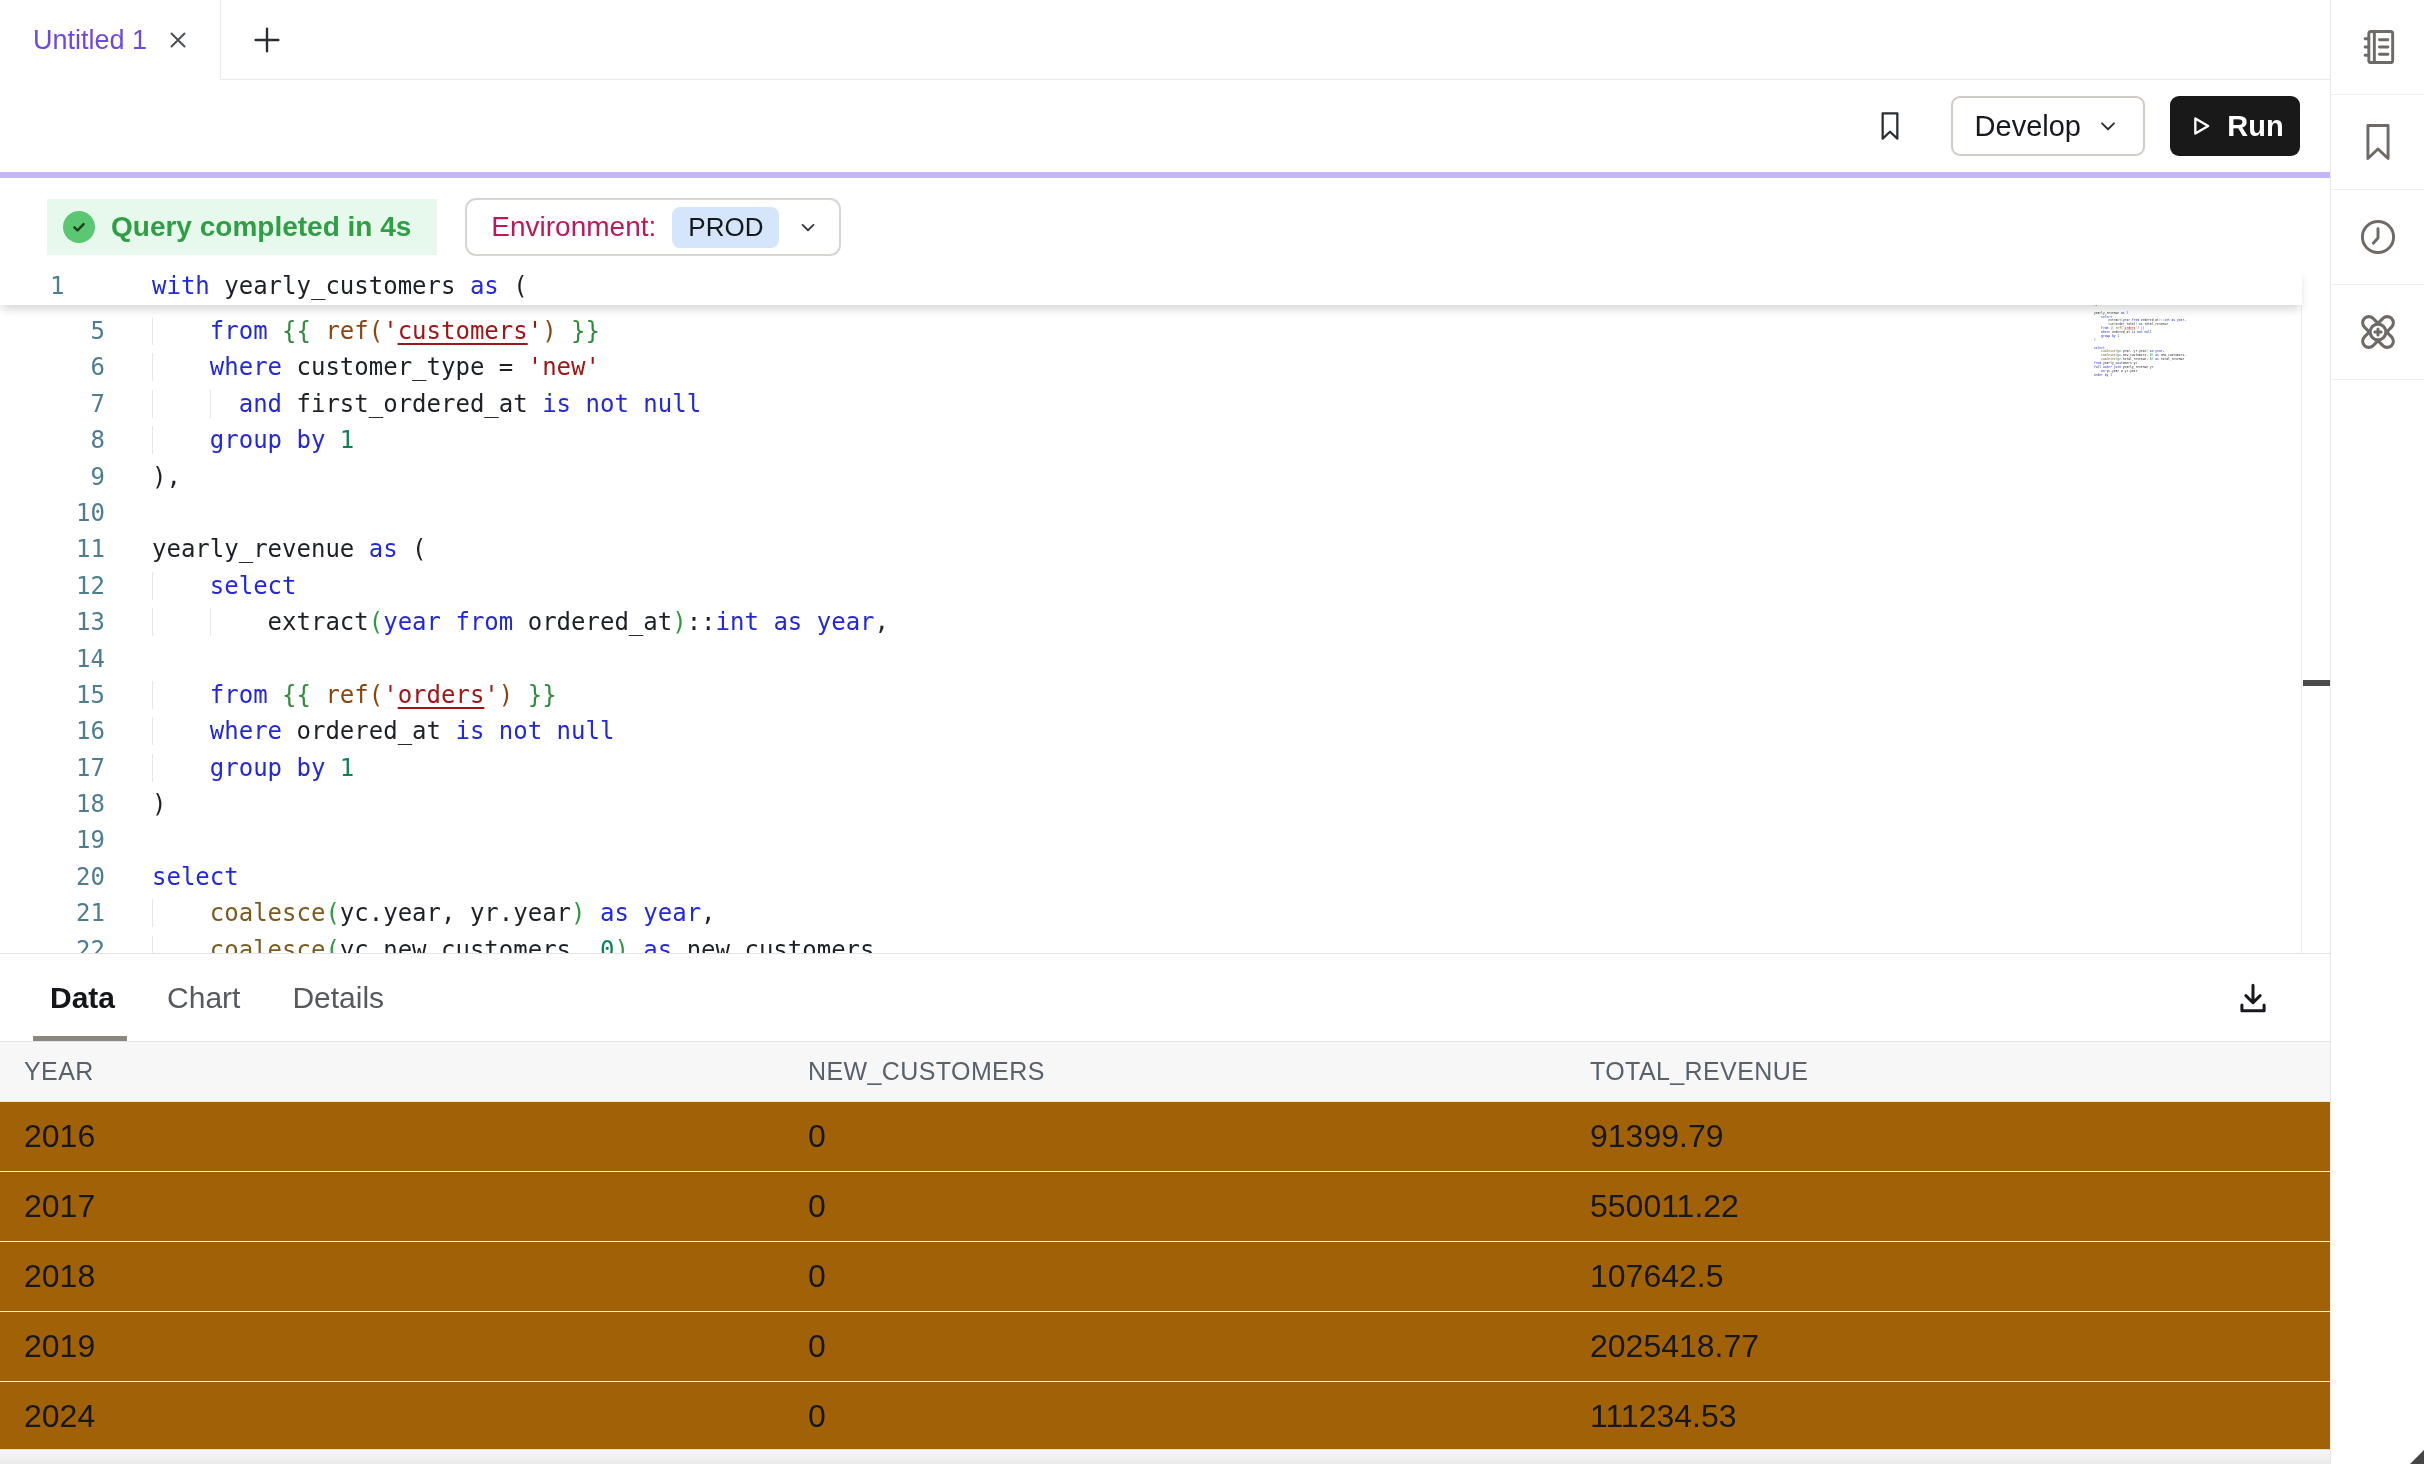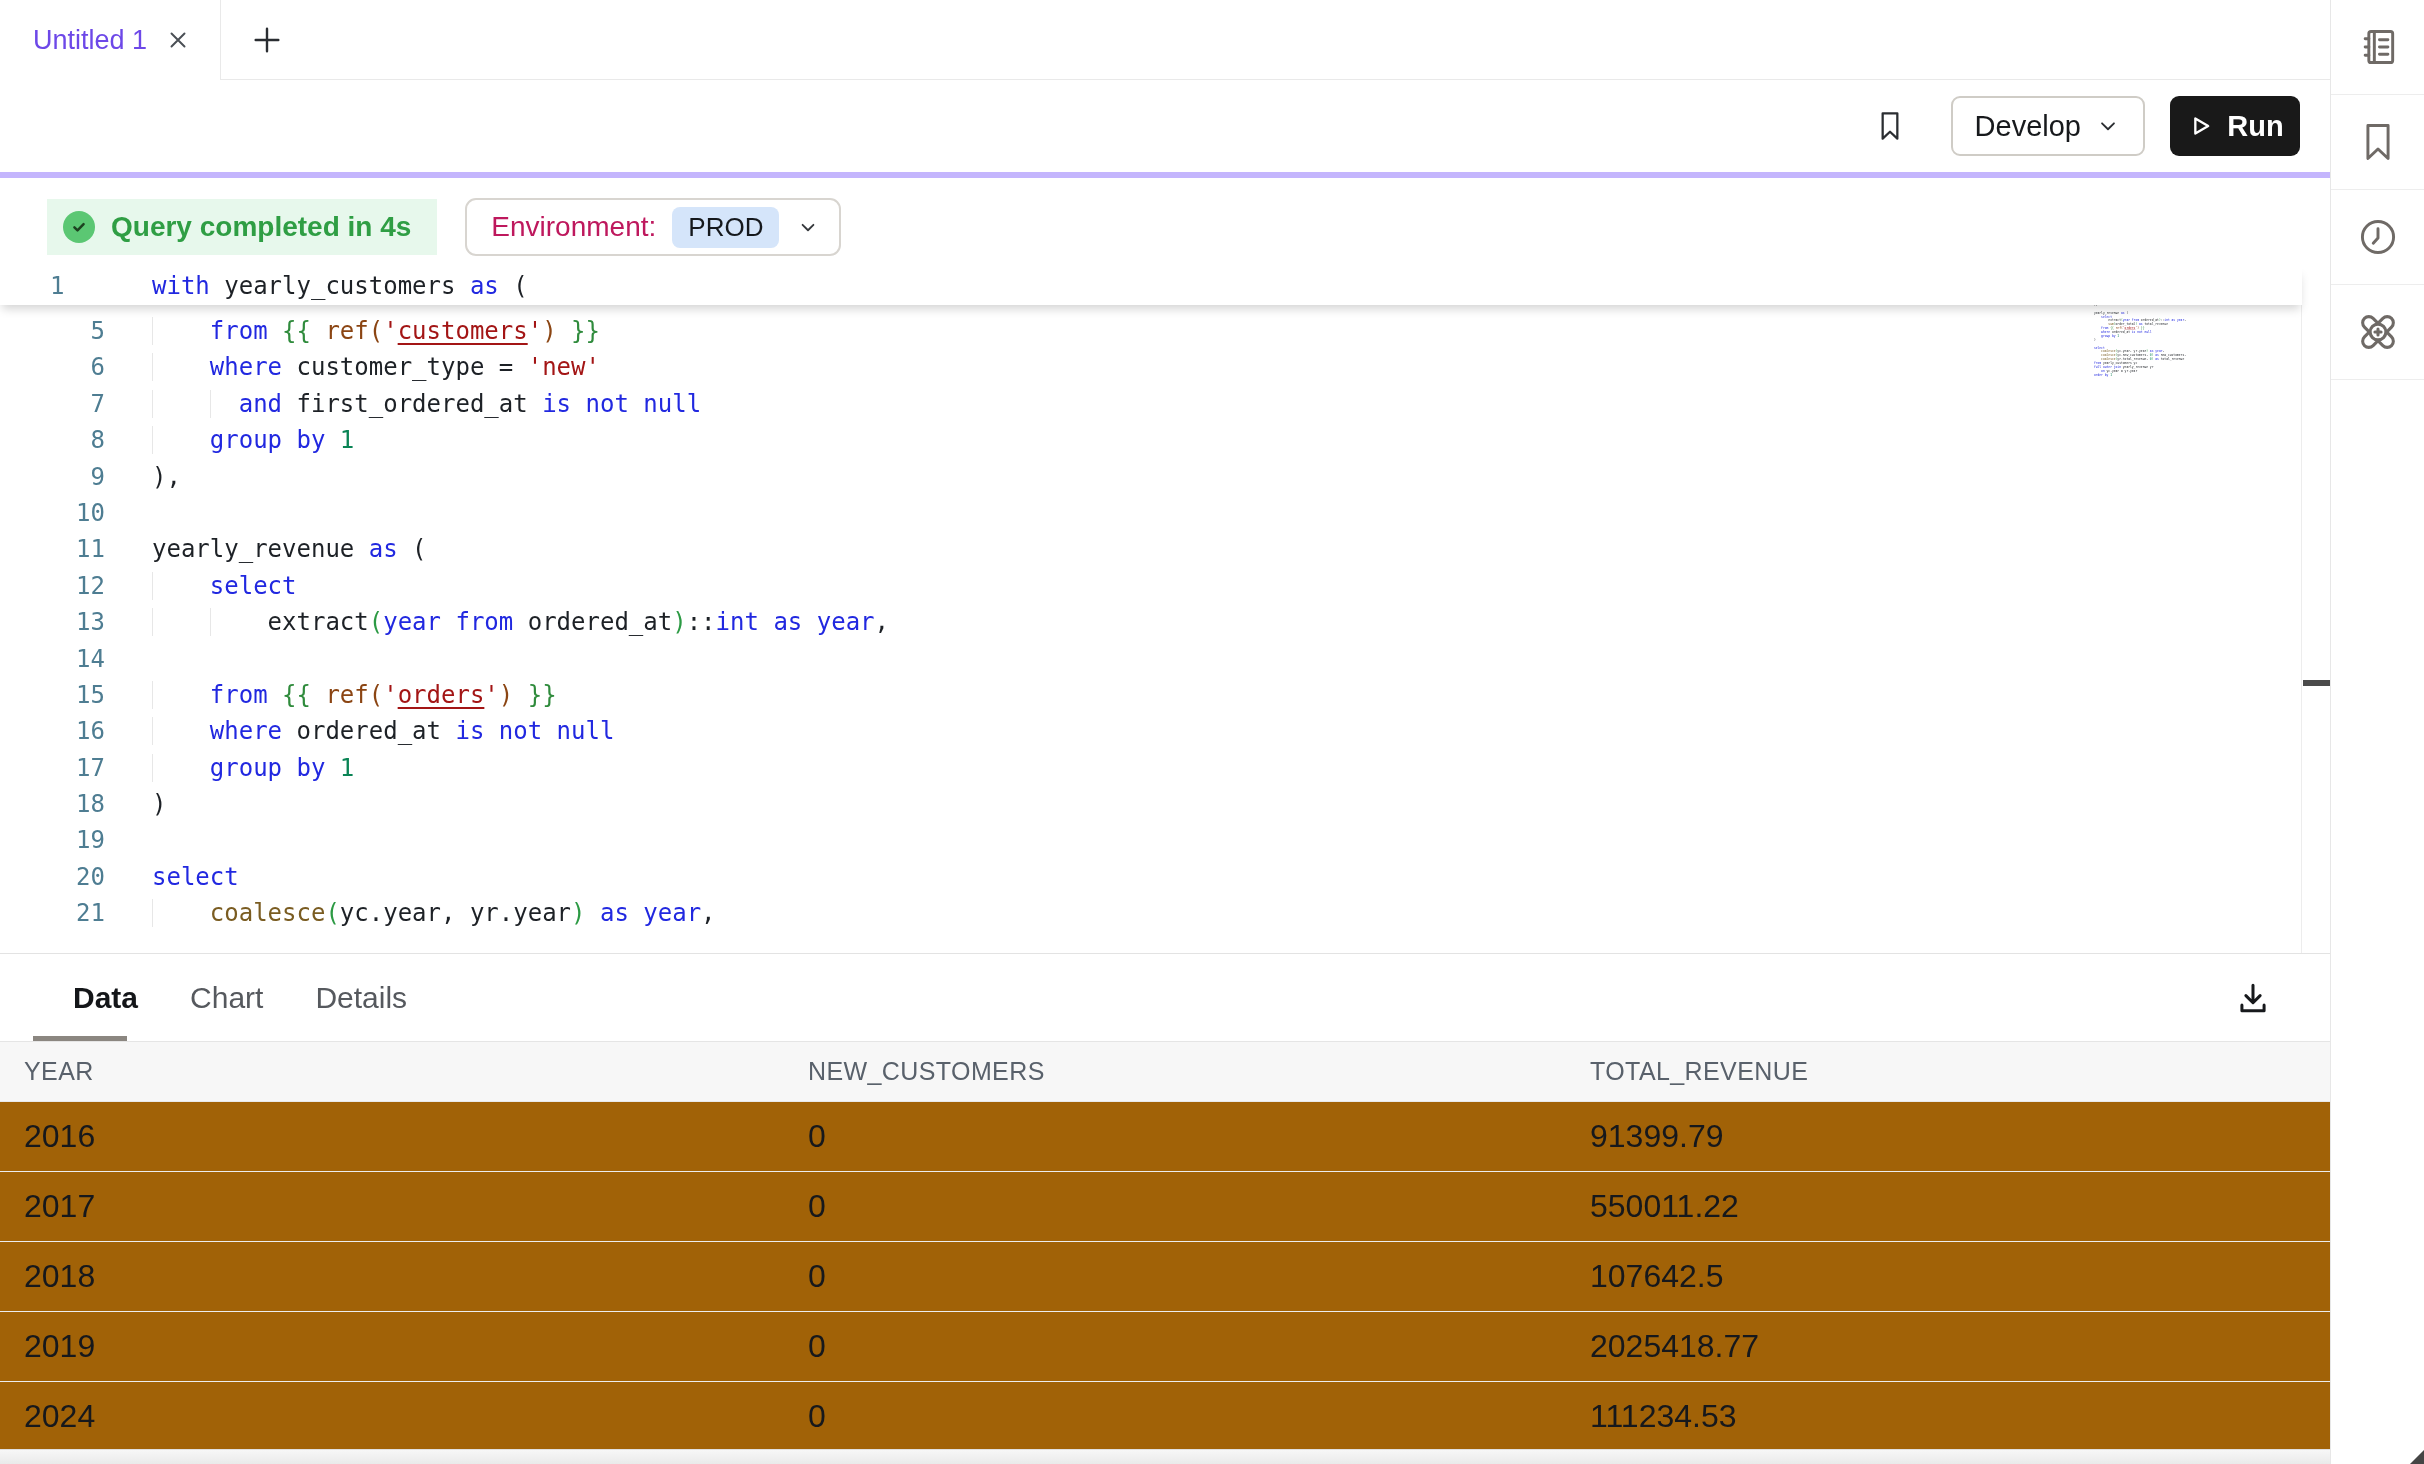--- a/index.html
+++ b/index.html
@@ -55,21 +55,21 @@
   #vtrack { position:absolute; left:2301px; top:0; width:1px; height:685px; background:#ededed; }
   #vthumb { position:absolute; left:2303px; top:412px; width:27px; height:6px; background:#4b4b4b; }
   #minimap { position:absolute; left:2088px; top:4px; transform:scale(0.125); transform-origin:0 0; width:900px; cursor:pointer; }
   #minimap .cl { height:31px; line-height:31px; }
   #minimap .tk-g { box-shadow:none; }
 
   
   #panel { position:absolute; left:0; top:953px; width:2330px; height:511px; border-top:1px solid #e3e3e3; background:#fff; }
   #rtabs { position:relative; height:88px; border-bottom:1px solid #e5e5e5; display:flex; align-items:center; padding-left:50px; gap:52px; }
   .rtab { font-size:30px; color:#56595e; font-weight:500; cursor:pointer; }
-  .rtab.active { color:#141619; font-weight:700;margin-left:23px; }
+  .rtab.active { color:#141619; font-weight:700; }
   #tab-underline { position:absolute; left:33px; bottom:0; width:94px; height:5px; background:#8b8680; }
   #dl-btn { position:absolute; right:58px; top:25px; cursor:pointer; }
   .grid-cols { display:grid; grid-template-columns:784px 782px 1fr; align-items:center; padding-left:24px; }
   #thead { height:60px; background:#f7f7f7; border-bottom:1px solid #e9e9e9; color:#59616b; font-size:25px; letter-spacing:0.4px; }
   .trow { height:70px; border-bottom:1px solid #ededed; font-size:32px; color:#16181c; background:#a16207; }
   #hstrip { position:absolute; left:0; top:495px; width:2330px; height:16px; background:linear-gradient(#f7f7f7,#e9e9e9); border-top:1px solid #e0e0e0; z-index:5; }
 
   #corner { position:absolute; right:0; bottom:0; width:0; height:0; border-bottom:14px solid #454545; border-left:14px solid transparent; z-index:9; }
 
   .ic { stroke:#6f6a66; fill:none; stroke-width:1.6; stroke-linecap:round; stroke-linejoin:round; }
@@ -144,20 +144,21 @@
         <div class="cl"><span class="ln">12</span><span class="lc"><span class="tk-g">    </span><span class="tk-k">select</span></span></div>
         <div class="cl"><span class="ln">13</span><span class="lc"><span class="tk-g">    </span><span class="tk-g">    </span><span class="tk-t">extract</span><span class="tk-p">(</span><span class="tk-k">year</span><span class="tk-t"> </span><span class="tk-k">from</span><span class="tk-t"> ordered_at</span><span class="tk-p">)</span><span class="tk-t">::</span><span class="tk-k">int</span><span class="tk-t"> </span><span class="tk-k">as</span><span class="tk-t"> </span><span class="tk-k">year</span><span class="tk-t">,</span></span></div>
         <div class="cl"><span class="ln">14</span></div>
         <div class="cl"><span class="ln">15</span><span class="lc"><span class="tk-g">    </span><span class="tk-k">from</span><span class="tk-t"> </span><span class="tk-j">{{</span><span class="tk-t"> </span><span class="tk-r">ref(</span><span class="tk-s">'</span><span class="tk-su">orders</span><span class="tk-s">'</span><span class="tk-r">)</span><span class="tk-t"> </span><span class="tk-j">}}</span></span></div>
         <div class="cl"><span class="ln">16</span><span class="lc"><span class="tk-g">    </span><span class="tk-k">where</span><span class="tk-t"> ordered_at </span><span class="tk-k">is not null</span></span></div>
         <div class="cl"><span class="ln">17</span><span class="lc"><span class="tk-g">    </span><span class="tk-k">group by</span><span class="tk-t"> </span><span class="tk-n">1</span></span></div>
         <div class="cl"><span class="ln">18</span><span class="lc"><span class="tk-t">)</span></span></div>
         <div class="cl"><span class="ln">19</span><span class="lc"></span></div>
         <div class="cl"><span class="ln">20</span><span class="lc"><span class="tk-k">select</span></span></div>
         <div class="cl"><span class="ln">21</span><span class="lc"><span class="tk-g">    </span><span class="tk-f">coalesce</span><span class="tk-p">(</span><span class="tk-t">yc.year, yr.year</span><span class="tk-p">)</span><span class="tk-t"> </span><span class="tk-k">as</span><span class="tk-t"> </span><span class="tk-k">year</span><span class="tk-t">,</span></span></div>
+        <div class="cl"><span class="ln">22</span><span class="lc"><span class="tk-g">    </span><span class="tk-f">coalesce</span><span class="tk-p">(</span><span class="tk-t">yc.new_customers, </span><span class="tk-n">0</span><span class="tk-p">)</span><span class="tk-t"> </span><span class="tk-k">as</span><span class="tk-t"> new_customers,</span></span></div>
       </div>
     <div id="sticky">
         <div class="cl"><span class="ln">1</span><span class="lc"><span class="tk-k">with</span><span class="tk-t"> yearly_customers </span><span class="tk-k">as</span><span class="tk-t"> (</span></span></div>
       </div>
     <div id="vtrack"></div>
     <div id="vthumb"></div>
     <div id="minimap">
         <div class="cl"><span class="lc"><span class="tk-k">with</span><span class="tk-t"> yearly_customers </span><span class="tk-k">as</span><span class="tk-t"> (</span></span></div>
         <div class="cl"><span class="lc"><span class="tk-g">    </span><span class="tk-k">select</span></span></div>
         <div class="cl"><span class="lc"><span class="tk-g">    </span><span class="tk-g">    </span><span class="tk-t">extract</span><span class="tk-p">(</span><span class="tk-k">year</span><span class="tk-t"> </span><span class="tk-k">from</span><span class="tk-t"> first_ordered_at</span><span class="tk-p">)</span><span class="tk-t">::</span><span class="tk-k">int</span><span class="tk-t"> </span><span class="tk-k">as</span><span class="tk-t"> </span><span class="tk-k">year</span><span class="tk-t">,</span></span></div>

